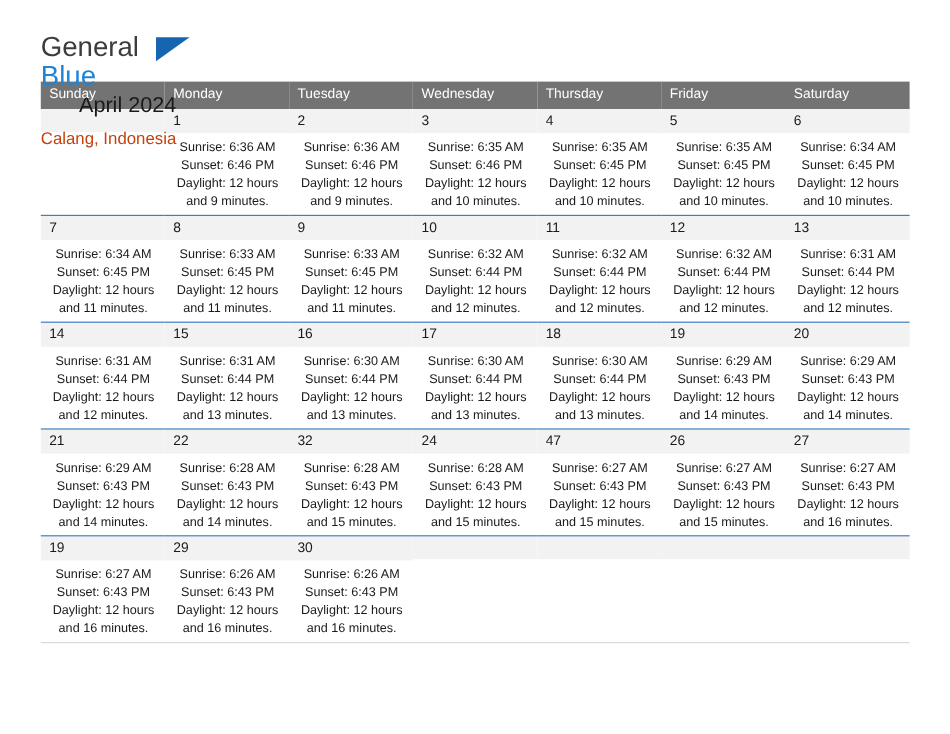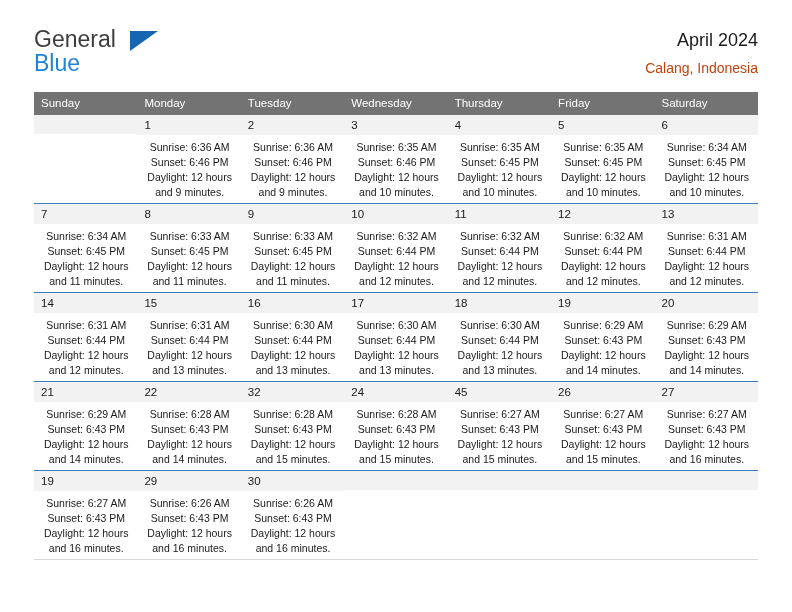--- a/index.html
+++ b/index.html
@@ -21,21 +21,22 @@
     box-sizing: border-box;
   }
 
   
   .top-bar {
     display: flex;
     align-items: flex-start;
     justify-content: space-between;
     padding: 28px 34px 0 34px;
     box-sizing: border-box;
-    height: 92px;
+    height: 68px;
+    flex-direction: column;
   }
   .brand {
     position: relative;
     width: 130px;
     height: 52px;
     line-height: 1;
   }
   .brand-general {
     font-size: 23px;
     color: #3c3c3c;
@@ -396,21 +397,21 @@
             <td class="day">
               <div class="daynum">24</div>
               <div class="info">
                 <div>Sunrise: 6:28 AM</div>
                 <div>Sunset: 6:43 PM</div>
                 <div>Daylight: 12 hours</div>
                 <div>and 15 minutes.</div>
               </div>
             </td>
             <td class="day">
-              <div class="daynum">45</div>
+              <div class="daynum">47</div>
               <div class="info">
                 <div>Sunrise: 6:27 AM</div>
                 <div>Sunset: 6:43 PM</div>
                 <div>Daylight: 12 hours</div>
                 <div>and 15 minutes.</div>
               </div>
             </td>
             <td class="day">
               <div class="daynum">26</div>
               <div class="info">

